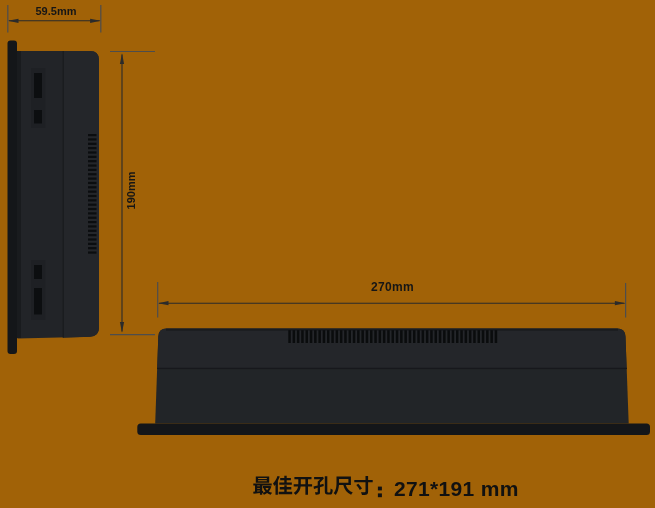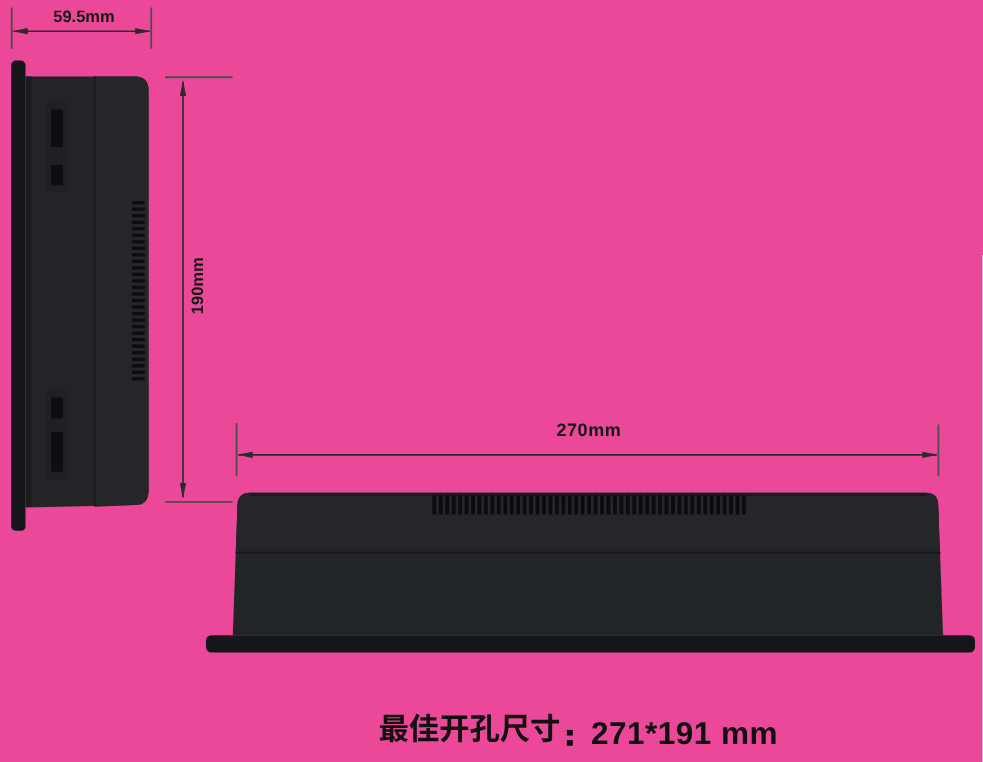--- a/index.html
+++ b/index.html
@@ -1,16 +1,16 @@
 <!DOCTYPE html>
 <html><head>
 <meta charset="utf-8">
 <style>
 html,body{margin:0;padding:0;background:#ffffff;}
-#page{position:relative;width:655px;height:508px;background:#ec4899;overflow:hidden;
+#page{position:relative;width:655px;height:508px;background:#a16207;overflow:hidden;
 font-family:"Liberation Sans",sans-serif;}
 </style>
 </head>
 <body>
 <div id="page">
 <svg width="655" height="508" viewBox="0 0 655 508">
 
 <rect x="7.5" y="40.4" width="9.5" height="313.5" rx="3" fill="#141619"></rect>
 
 <path d="M17.5,51 L90,51 Q99,51 99,60 L99,327.5 Q99,336.6 90,336.7 L17.5,338.4 Z" fill="#222428"></path>

